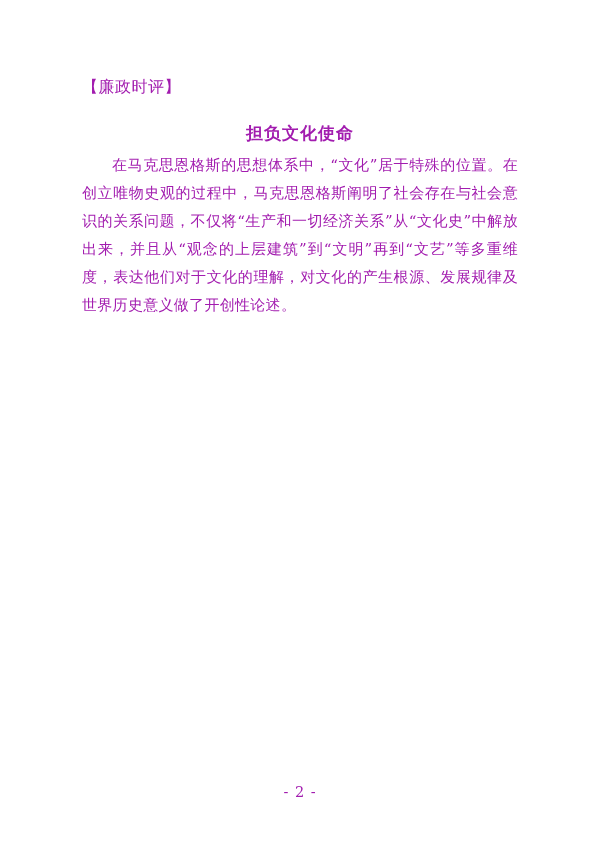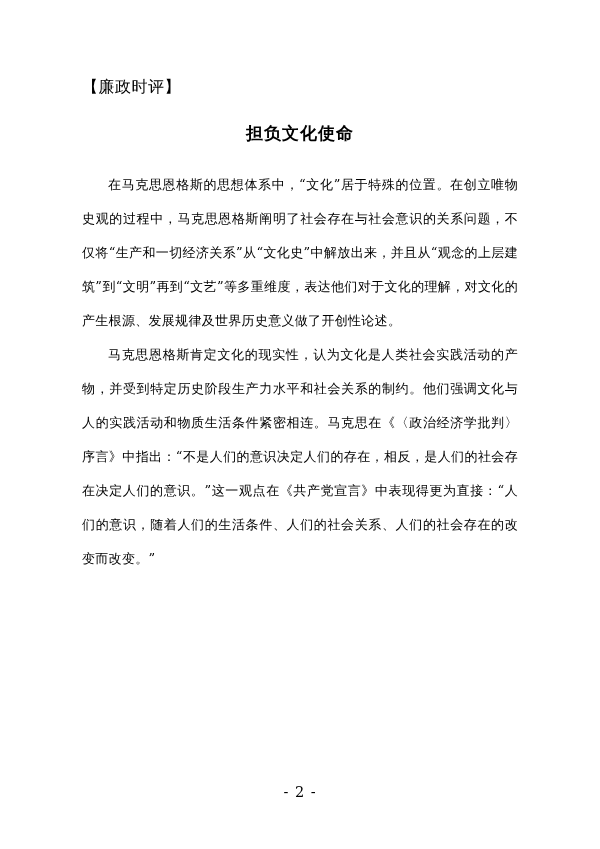--- a/index.html
+++ b/index.html
@@ -5,21 +5,21 @@
   html, body {
     margin: 0;
     padding: 0;
     background: #ffffff;
   }
   .page {
     position: relative;
     width: 600px;
     height: 849px;
     background: #ffffff;
-    color: #000000;
+    color: #a21caf;
     font-family: "DejaVu Serif", "Liberation Serif", serif;
     overflow: hidden;
     box-sizing: border-box;
   }
   .content {
     position: absolute;
     left: 82px;
     right: 82px;
     top: 78px;
   }
@@ -31,23 +31,23 @@
   }
   .doc-title {
     margin: 27px 0 0 0;
     text-align: center;
     font-size: 17px;
     line-height: 22px;
     font-weight: bold;
     letter-spacing: 1px;
   }
   .body-text {
-    margin-top: 24px;
-    font-size: 13px;
-    line-height: 34px;
+    margin-top: 7px;
+    font-size: 15px;
+    line-height: 28px;
     text-align: justify;
     text-justify: inter-ideograph;
     letter-spacing: 0.3px;
   }
   .body-text p {
     margin: 0;
     padding: 0;
     text-indent: 2em;
     word-break: break-all;
   }
@@ -64,17 +64,16 @@
 </style>
 </head>
 <body>
 
 <div class="page">
   <div class="content">
     <div class="section-header">【廉政时评】</div>
     <h1 class="doc-title">担负文化使命</h1>
     <div class="body-text">
       <p>在马克思恩格斯的思想体系中，“文化”居于特殊的位置。在创立唯物史观的过程中，马克思恩格斯阐明了社会存在与社会意识的关系问题，不仅将“生产和一切经济关系”从“文化史”中解放出来，并且从“观念的上层建筑”到“文明”再到“文艺”等多重维度，表达他们对于文化的理解，对文化的产生根源、发展规律及世界历史意义做了开创性论述。</p>
-      <p>马克思恩格斯肯定文化的现实性，认为文化是人类社会实践活动的产物，并受到特定历史阶段生产力水平和社会关系的制约。他们强调文化与人的实践活动和物质生活条件紧密相连。马克思在《〈政治经济学批判〉序言》中指出：“不是人们的意识决定人们的存在，相反，是人们的社会存在决定人们的意识。”这一观点在《共产党宣言》中表现得更为直接：“人们的意识，随着人们的生活条件、人们的社会关系、人们的社会存在的改变而改变。”</p>
     </div>
   </div>
   <div class="page-number">- 2 -</div>
 </div>
 
 </body></html>

